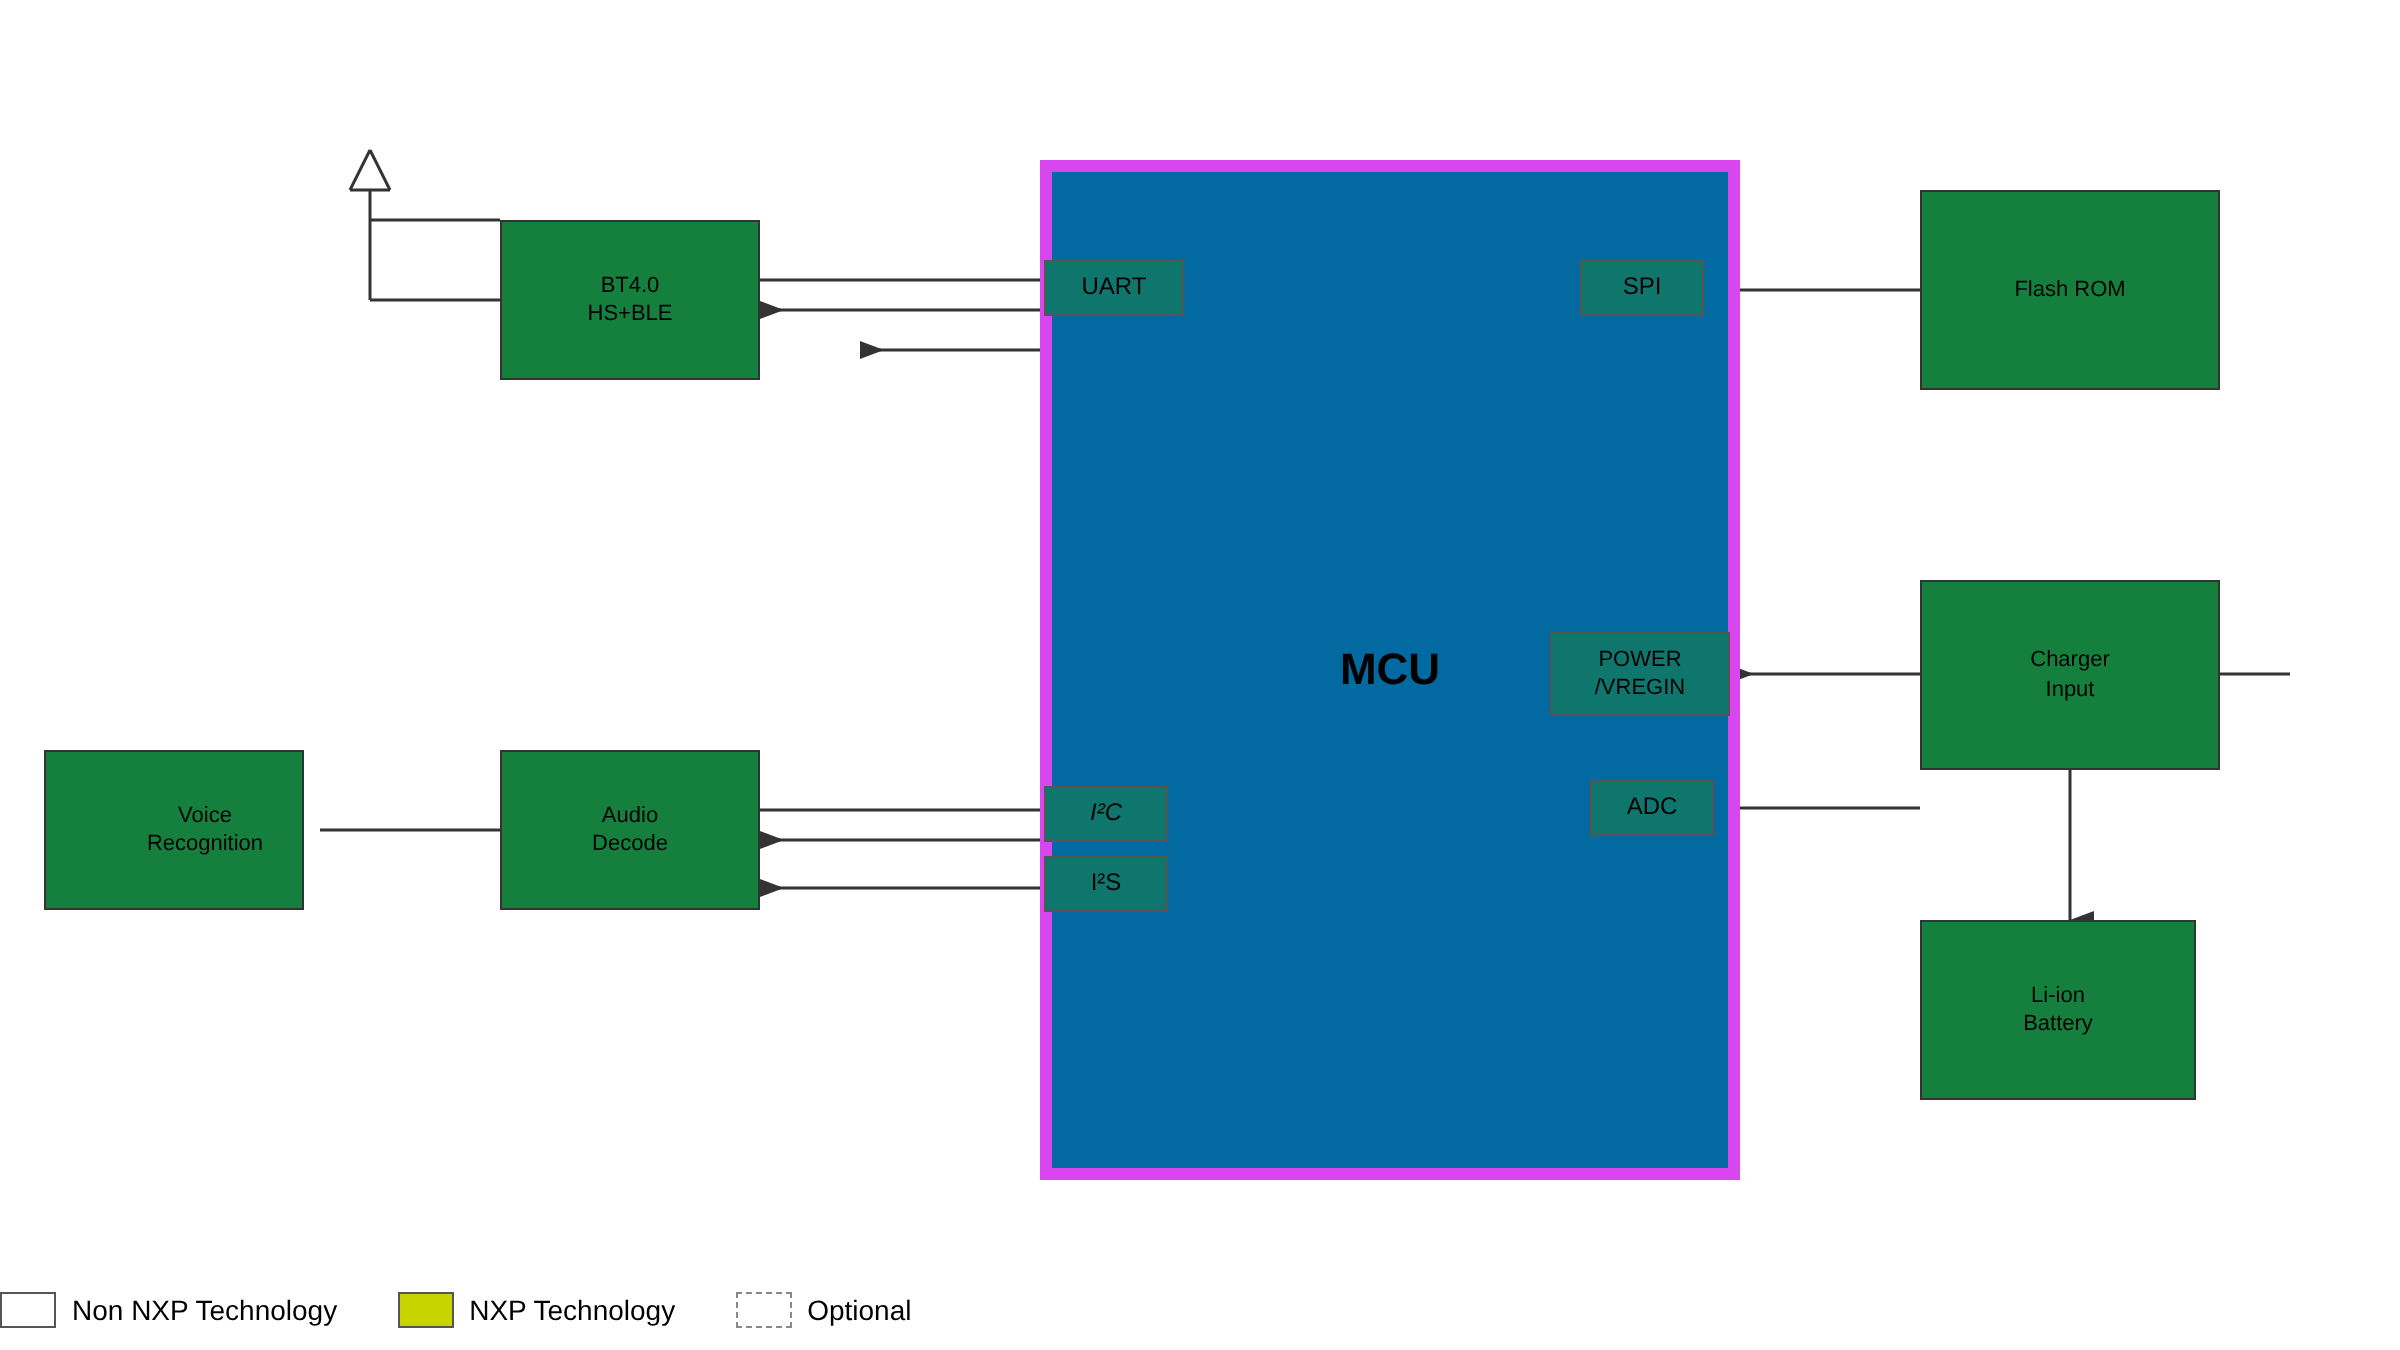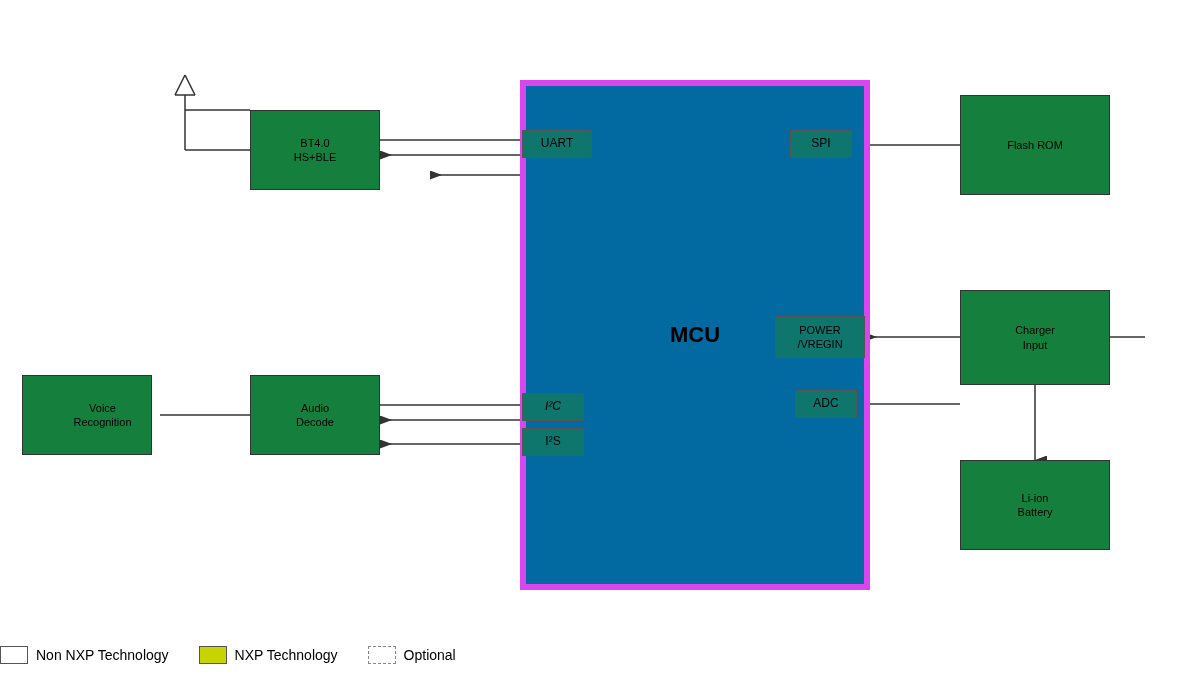--- a/index.html
+++ b/index.html
@@ -150,21 +150,21 @@
   </div>
 
   <div class="block" style="left:960px; top:95px; width:150px; height:100px;">
     <span>Flash ROM</span>
   </div>
 
   <div class="block" style="left:960px; top:290px; width:150px; height:95px;">
     <span>Charger<br>Input</span>
   </div>
 
-  <div class="block" style="left:960px; top:460px; width:150px; height:90px;">
+  <div class="block" style="left:960px; top:460px; width:138px; height:90px;">
     <span>Li-ion<br>Battery</span>
   </div>
 
   <div class="block pin-label" style="left:522px; top:130px; width:70px; height:28px;">
     <span>UART</span>
   </div>
 
   <div class="block pin-label" style="left:790px; top:130px; width:62px; height:28px;">
     <span>SPI</span>
   </div>

